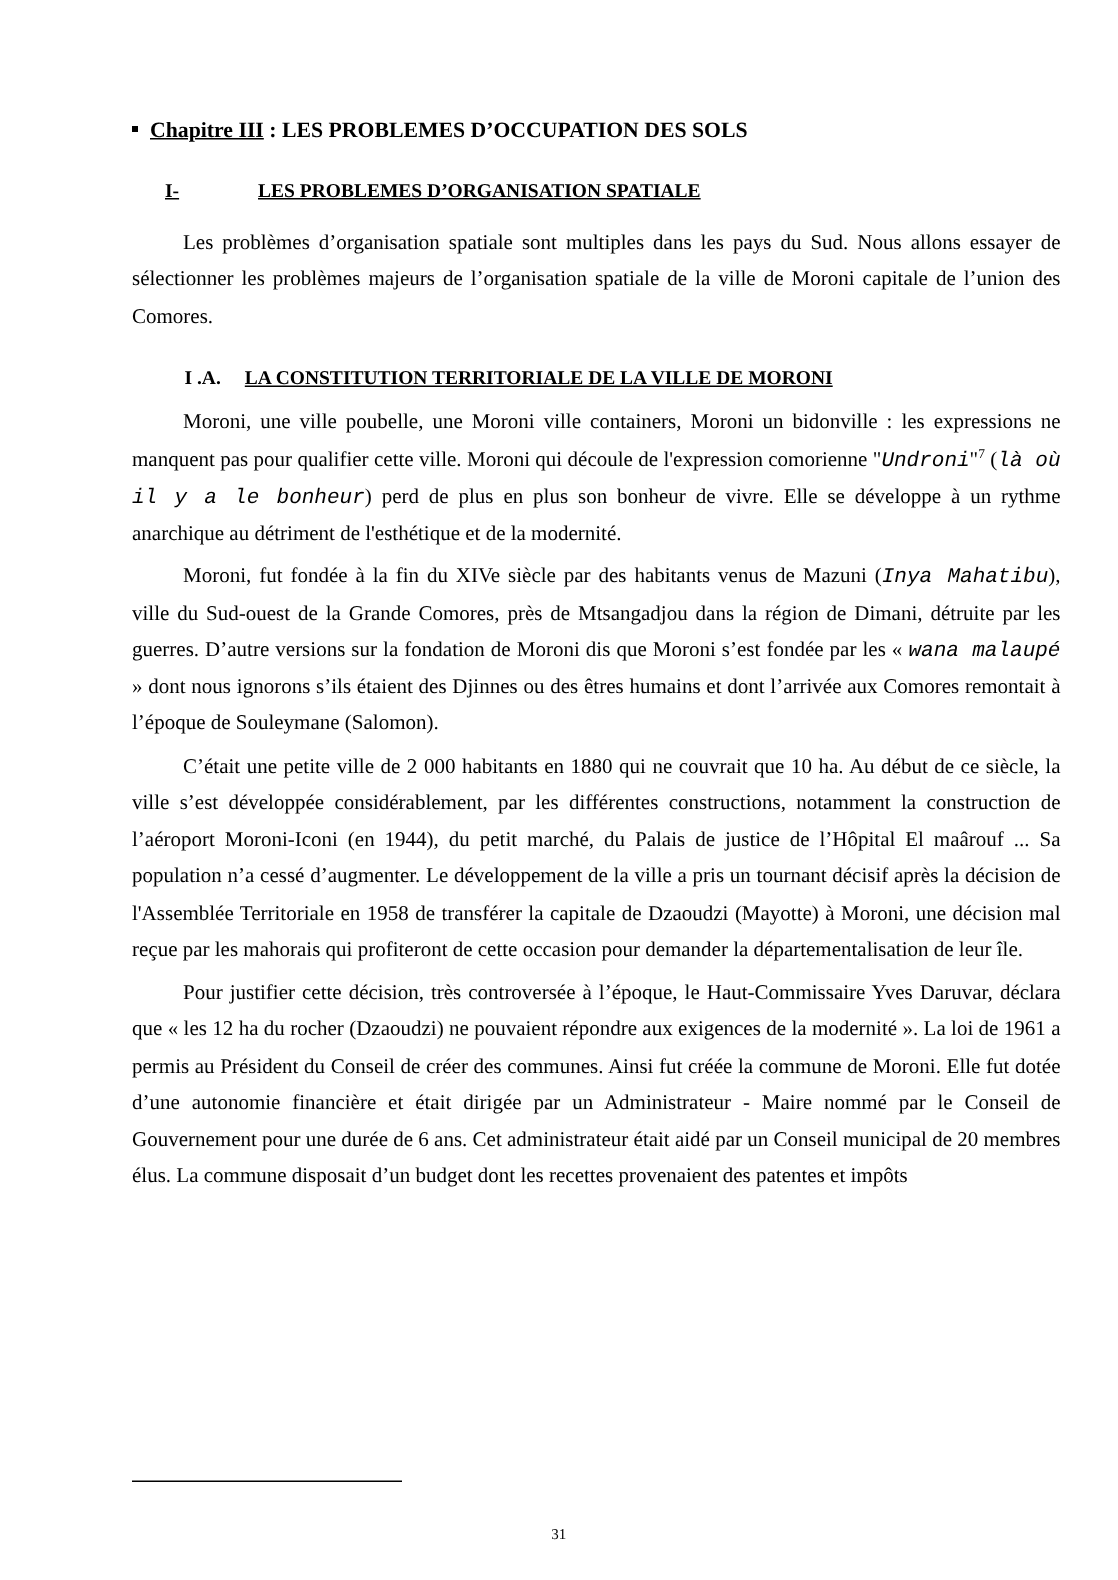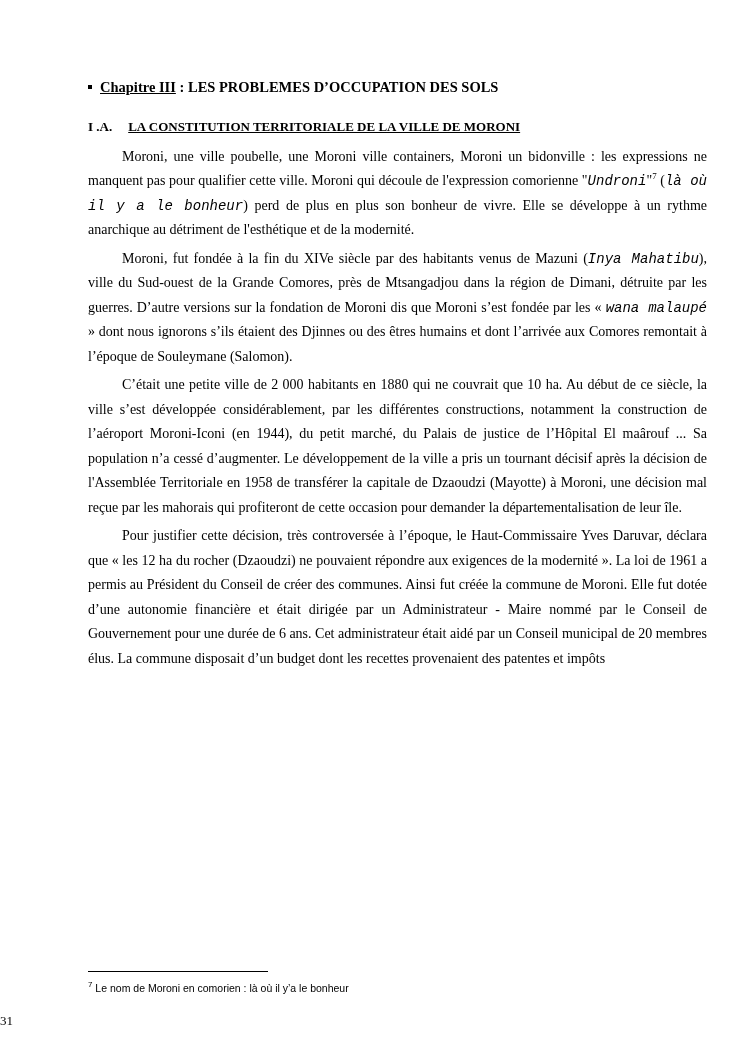--- a/index.html
+++ b/index.html
@@ -54,20 +54,21 @@
     width: 62px;
     text-decoration: underline;
   }
   .subsection-heading {
     font-size: 13px;
     font-weight: bold;
     margin: 20px 0 10px 0;
   }
   .subsection-heading .sublabel {
     text-decoration: none;
+    margin-left: 35px;
   }
   .subsection-heading .subtitle {
     text-decoration: underline;
     margin-left: 16px;
   }
   p.body-text {
     font-size: 14px;
     line-height: 1.75;
     text-align: justify;
     margin: 0 0 4px 0;
@@ -91,55 +92,57 @@
     line-height: 1.4;
   }
   .footnote-text sup {
     font-size: 8px;
   }
   .page-number {
     position: absolute;
     bottom: 24px;
     left: 0;
     width: 745px;
-    font-size: 13px;
+    text-align: center;
+    font-size: 10px;
   }
   sup.fn {
     font-size: 9px;
     vertical-align: super;
   }
   i { font-style: italic; font-family: Liberation Mono, monospace; }
 </style>
 </head>
 <body>
 
 <div class="page">
 
   <h1 class="chapter-heading">
     <span class="bullet-square"></span>
     <span>
       <span class="chapter-underlined">Chapitre III</span><span> : LES PROBLEMES D’OCCUPATION DES SOLS</span>
     </span>
   </h1>
 
+  <h2 class="section-heading">
+    <span class="num">I-</span><span>LES PROBLEMES D’ORGANISATION SPATIALE</span>
+  </h2>
 
+  <p class="body-text">Les problèmes d’organisation spatiale sont multiples dans les pays du Sud. Nous allons essayer de sélectionner les problèmes majeurs de l’organisation spatiale de la ville de Moroni capitale de l’union des Comores.</p>
 
   <h3 class="subsection-heading">
     <span class="sublabel">I .A.</span><span class="subtitle">LA CONSTITUTION TERRITORIALE DE LA VILLE DE MORONI</span>
   </h3>
 
   <div>
     <p class="body-text" id="p1"><span>Moroni, une ville poubelle, une Moroni ville containers, Moroni un bidonville : les expressions ne manquent pas pour qualifier cette ville. Moroni qui découle de l'expression comorienne "</span><i>Undroni</i><span>"</span><sup class="fn">7</sup><span> (</span><i>là où il y a le bonheur</i><span>) perd de plus en plus son bonheur de vivre. Elle se développe à un rythme anarchique au détriment de l'esthétique et de la modernité.</span></p>
     <p class="body-text" id="p2"><span>Moroni, fut fondée à la fin du XIVe siècle par des habitants venus de Mazuni (</span><i>Inya Mahatibu</i><span>), ville du Sud-ouest  de la Grande  Comores, près de Mtsangadjou dans la région de Dimani, détruite  par les guerres. D’autre versions sur la fondation de Moroni  dis que Moroni s’est fondée   par les « </span><i>wana malaupé</i><span> » dont nous  ignorons  s’ils étaient des Djinnes ou des êtres   humains  et dont l’arrivée   aux Comores remontait   à l’époque   de Souleymane (Salomon).</span></p>
     <p class="body-text" id="p3"><span>C’était une petite ville de 2 000 habitants en 1880 qui ne couvrait que 10 ha. Au début de ce siècle, la ville s’est développée considérablement, par les différentes constructions, notamment la construction de l’aéroport Moroni-Iconi (en 1944), du petit marché, du Palais de justice  de l’Hôpital El maârouf ... Sa population n’a cessé d’augmenter. Le développement de la ville a pris un tournant décisif après la décision de l'Assemblée Territoriale en 1958 de transférer  la capitale de Dzaoudzi (Mayotte) à Moroni, une décision mal reçue par les mahorais qui profiteront  de cette occasion pour demander la départementalisation de leur île.</span></p>
     <p class="body-text" id="p4"><span>Pour justifier cette décision, très controversée à l’époque, le Haut-Commissaire Yves Daruvar, déclara que « les 12 ha du rocher (Dzaoudzi) ne pouvaient répondre aux exigences de la modernité ». La loi de 1961 a permis au Président du Conseil de créer des communes. Ainsi fut créée la commune de Moroni. Elle fut dotée d’une autonomie financière et était dirigée par un Administrateur - Maire nommé par le Conseil de Gouvernement pour une durée de 6 ans. Cet administrateur était aidé par un Conseil municipal de 20 membres élus. La commune disposait d’un budget   dont les recettes provenaient   des patentes et impôts</span></p>
   </div>
 
   <div class="footnote-area">
     <div class="footnote-rule"></div>
-    <div class="footnote-text">
-      <sup>7</sup><span> Le nom de Moroni en comorien : là où il y’a le bonheur</span>
-    </div>
   </div>
 
   <div class="page-number">31</div>
 
 </div>
 
 </body></html>

